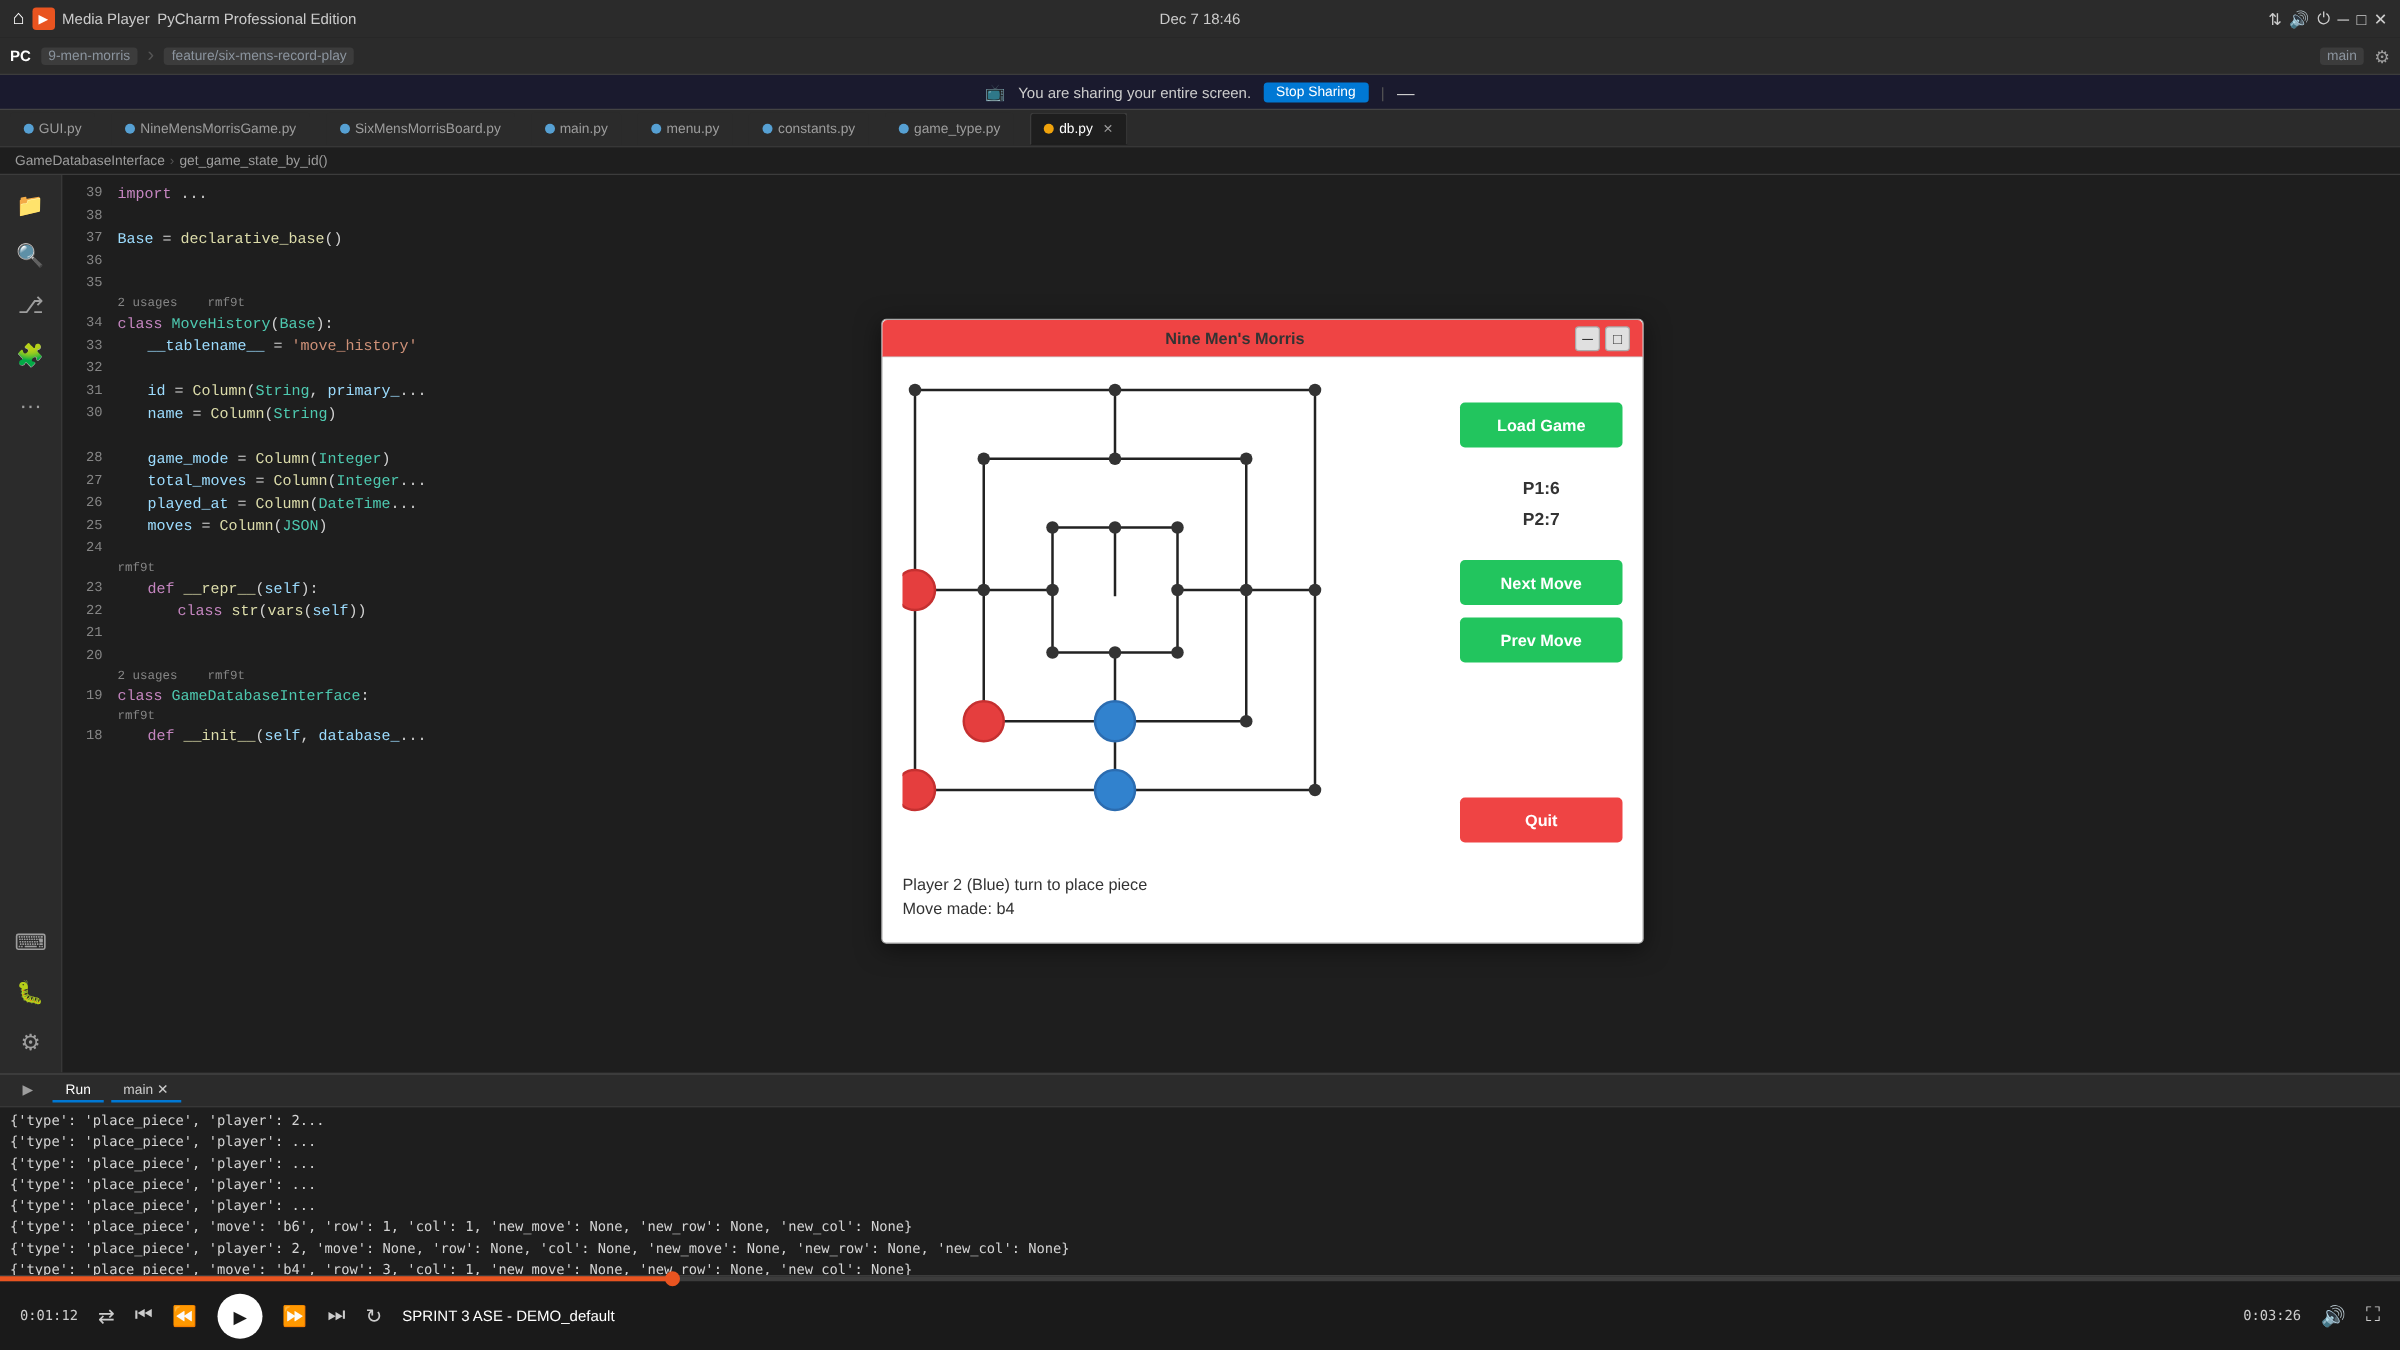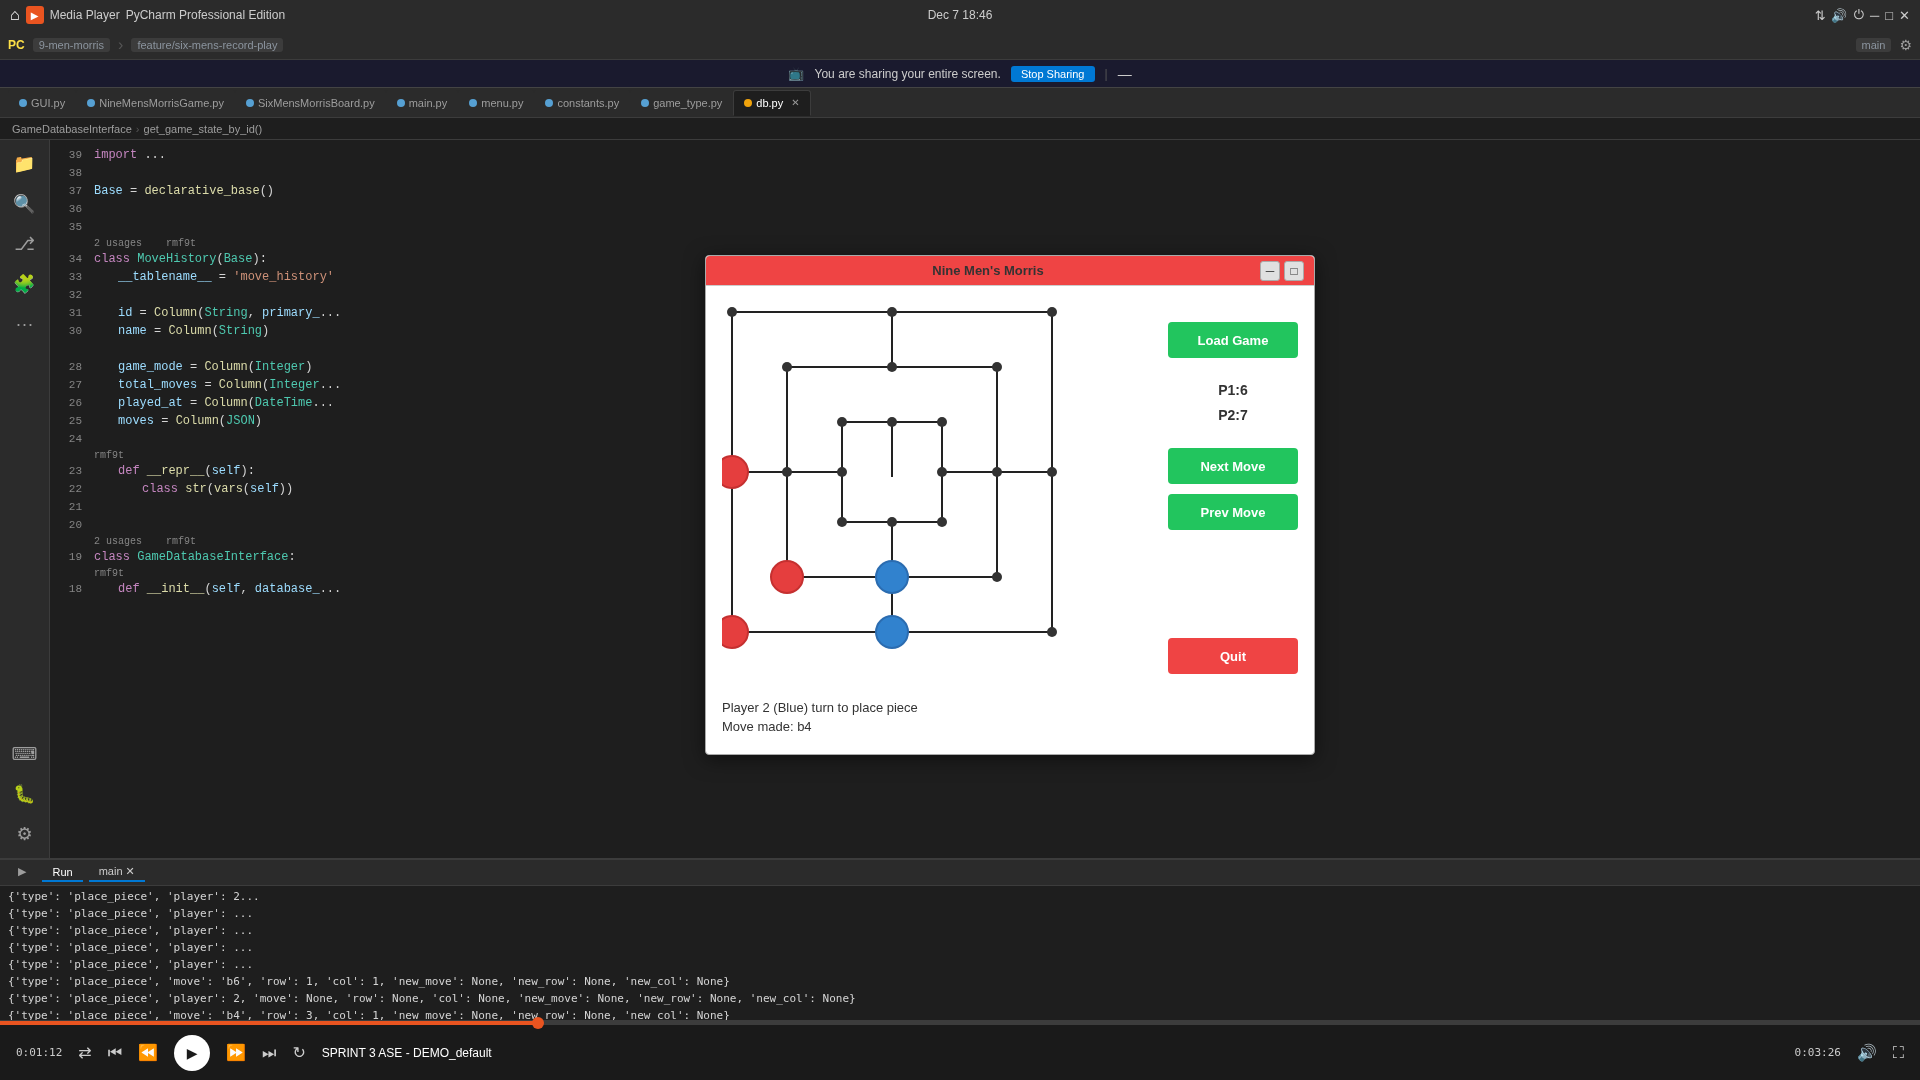--- a/index.html
+++ b/index.html
@@ -77,21 +77,21 @@
     }
     .sharing-minimize { color: #ccc; cursor: pointer; font-size: 14px; }
 
     
     .tabs-bar {
       height: 30px;
       background: #2b2b2b;
       display: flex;
       align-items: center;
       padding: 0 8px;
-      gap: 0;
+      gap: 13px;
       border-bottom: 1px solid #3c3c3c;
       overflow: hidden;
     }
     .tab {
       height: 26px;
       padding: 0 10px;
       font-size: 11px;
       color: #9d9d9d;
       background: #2b2b2b;
       border: 1px solid transparent;
@@ -439,21 +439,21 @@
     <span style="color:#ccc;font-size:13px;">⏻</span>
     <span style="color:#ccc;font-size:13px;cursor:pointer;">─</span>
     <span style="color:#ccc;font-size:13px;cursor:pointer;">□</span>
     <span style="color:#ccc;font-size:13px;cursor:pointer;">✕</span>
   </div>
 </div>
 
 <div class="ide-wrapper">
 
   <div class="ide-topbar">
-    <span style="color:#fde047;font-size:12px;font-weight:bold;">PC</span>
+    <span style="color:#ffffff;font-size:12px;font-weight:bold;">PC</span>
     <span class="ide-branch">9-men-morris</span>
     <span style="color:#555;">›</span>
     <span class="ide-branch">feature/six-mens-record-play</span>
     <span style="flex:1;"></span>
     <span class="ide-branch">main</span>
     <span style="color:#9d9d9d;font-size:14px;cursor:pointer;">⚙</span>
   </div>
 
   <div class="sharing-bar">
     <span style="font-size:13px;">📺</span>

